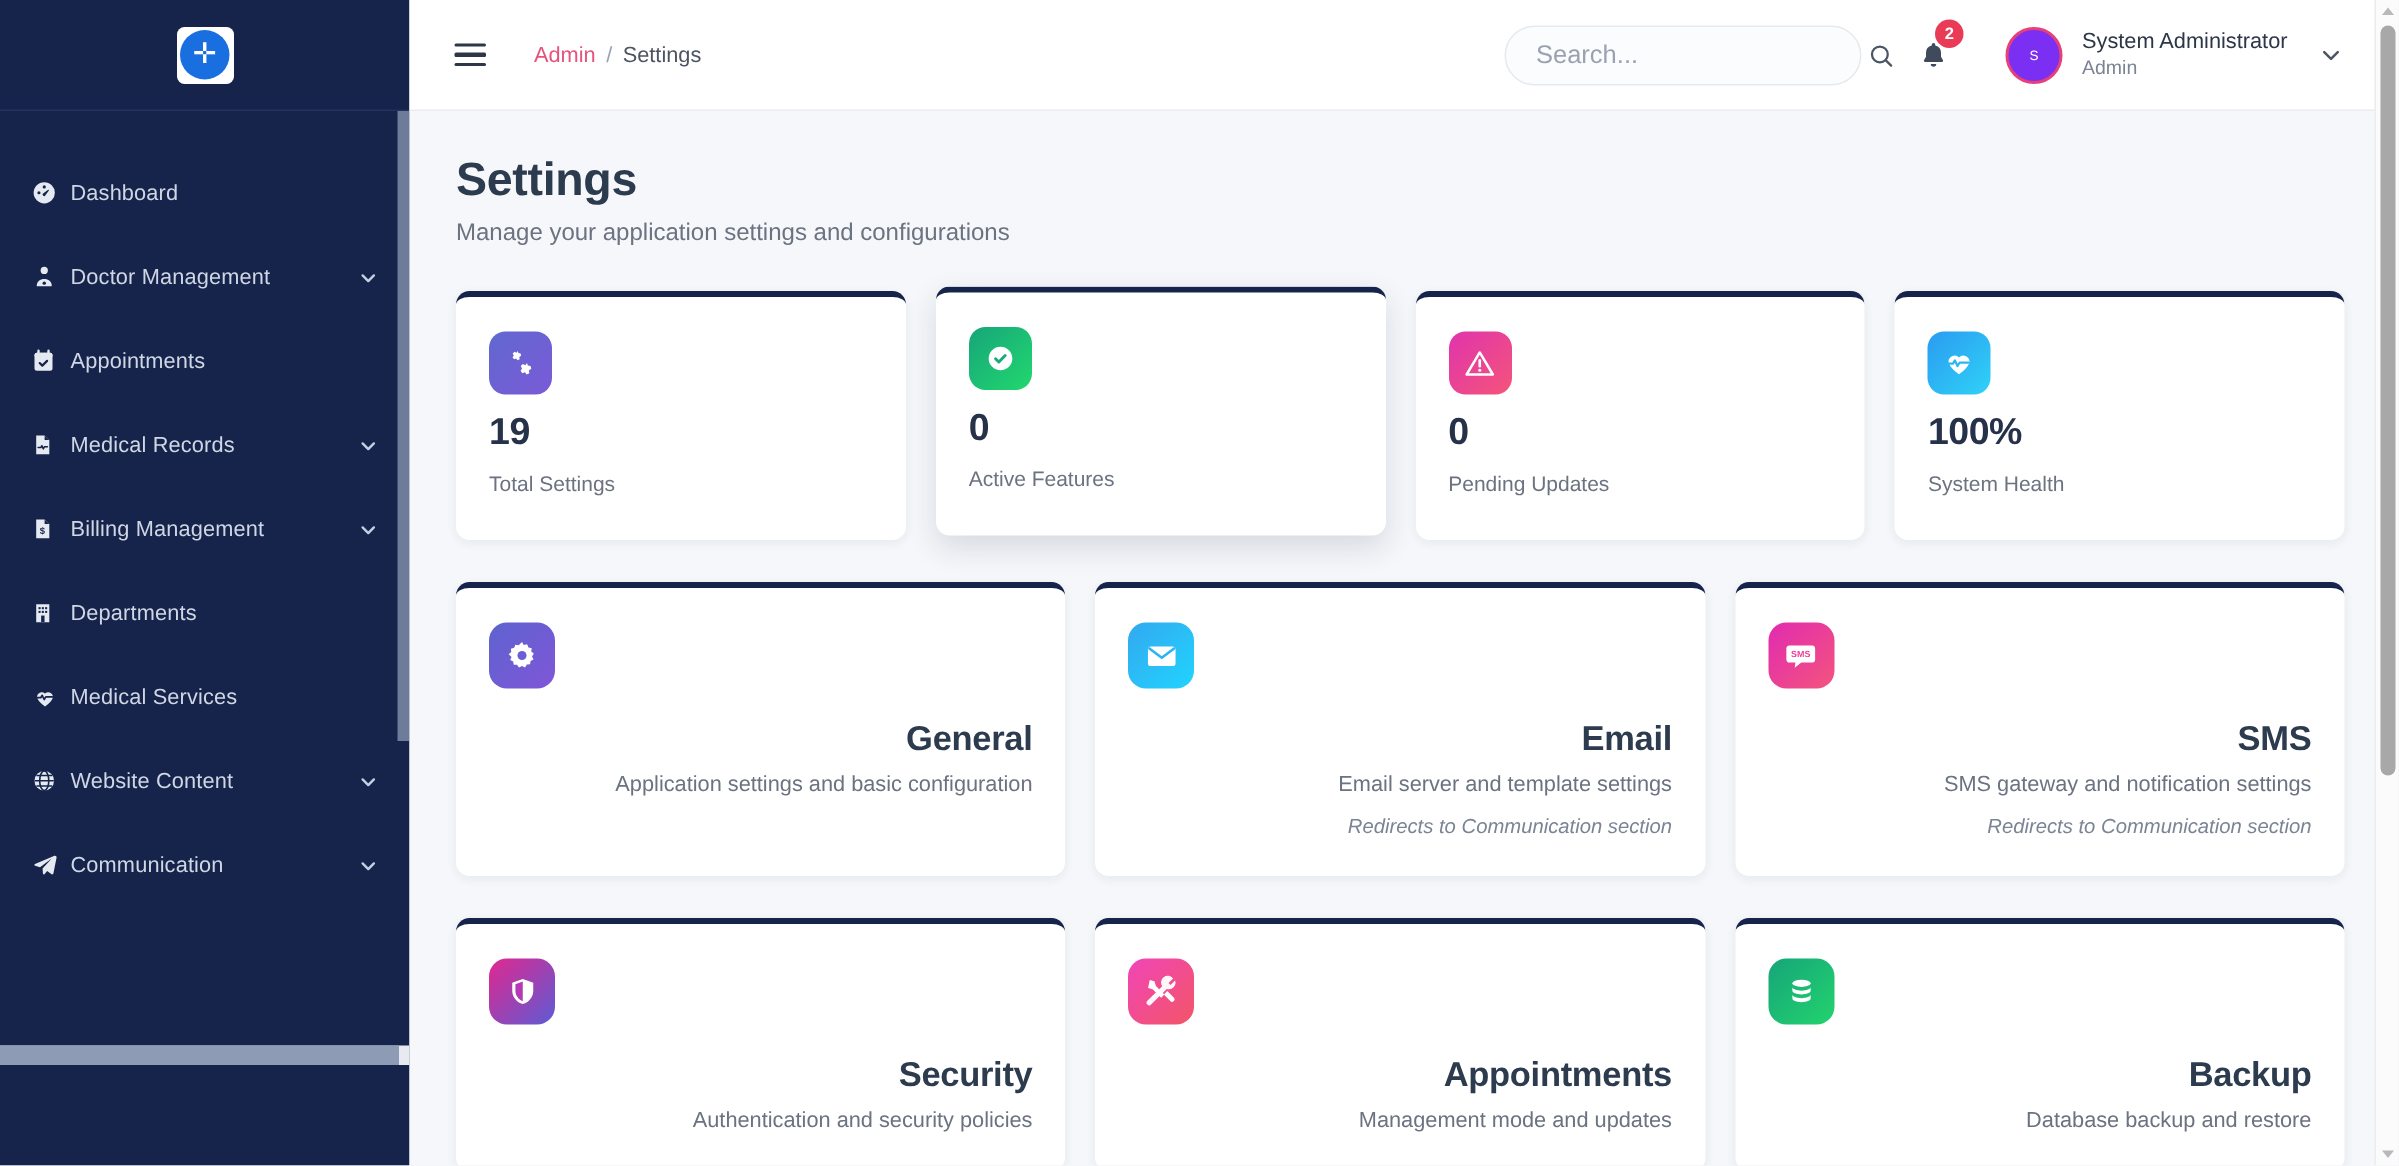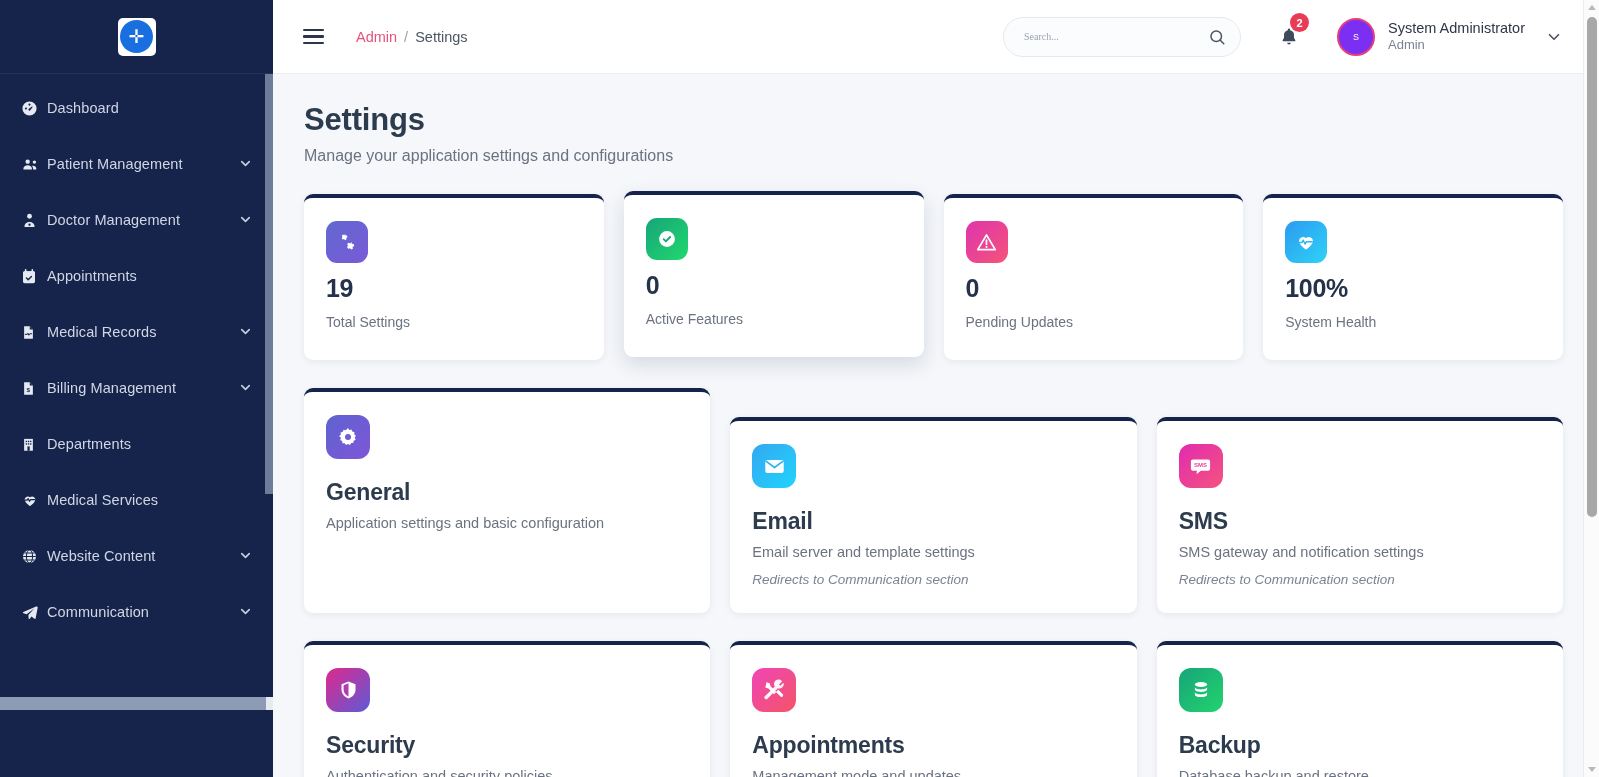--- a/index.html
+++ b/index.html
@@ -33,21 +33,21 @@
     background: #1a6fe0;
     display: flex; align-items: center; justify-content: center;
     position: relative;
   }
   .logo-circle .cross {
     color: #fff; font-size: 19px; line-height: 1; font-weight: 400;
     margin-top: -1px;
   }
   .sb-nav { padding-top: 26px; }
   .sb-item {
-    display: flex; align-items: flex-start;
+    display: flex; align-items: flex-end;
     height: 37px;
     padding: 0 20px 0 21px;
     margin-bottom: 19px;
     color: #cfd6e4;
     font-size: 14.5px;
     cursor: pointer;
     user-select: none;
   }
   .sb-item .sb-ico {
     width: 26px; min-width: 26px; display: flex; align-items: center;
@@ -92,21 +92,21 @@
   .bc-cur { color: #4b5563; }
 
   .topbar-right { margin-left: auto; display: flex; align-items: center; gap: 0; }
   .searchbox {
     width: 238px; height: 40px; border: 1px solid #e6e9ee; border-radius: 22px;
     background: #fbfcfd; display: flex; align-items: center;
     padding: 0 14px 0 20px;
   }
   .searchbox input {
     border: 0; outline: 0; background: transparent; flex: 1;
-    font-size: 10px; color: #4b5563; font-family: Liberation Serif, serif;
+    font-size: 17px; color: #4b5563; font-family: Liberation Sans, sans-serif;
   }
   .searchbox input::placeholder { color: #9aa2b1; }
   .search-ico { color: #4b5563; display: flex; }
 
   .bell-wrap { position: relative; margin-left: 38px; cursor: pointer; display:flex; }
   .bell-wrap .bell { color: #3f4a5a; display: flex; }
   .badge {
     position: absolute; top: -13px; right: -10px;
     min-width: 19px; height: 19px; border-radius: 50%;
     background: #e93b55; color: #fff; font-size: 11px; font-weight: bold;
@@ -144,30 +144,30 @@
     min-height: 144px;
   }
   .si {
     width: 42px; height: 42px; border-radius: 11px;
     display: flex; align-items: center; justify-content: center;
     color: #fff;
   }
   .stat-num { font-size: 25px; font-weight: bold; color: #253249; margin-top: 11px; letter-spacing: -.3px; }
   .stat-lbl { font-size: 14px; color: #6b7280; margin-top: 11px; }
 
-  .cat-row { display: flex; gap: 20px; margin-top: 28px; }
+  .cat-row { display: flex; gap: 20px; margin-top: 28px; text-align: right; }
   .cat-card {
     flex: 1; background: #fff; border-radius: 9px;
     border-top: 4px solid #16244b;
     padding: 23px 22px 26px 22px;
     box-shadow: 0 2px 7px rgba(30,40,70,.07);
     min-height: 157px;
     cursor: pointer;
   }
-  .cat-card.tall { min-height: 163px; margin-top: 29px; }
+  .cat-card.tall { min-height: 163px; }
   .ci {
     width: 44px; height: 44px; border-radius: 12px;
     display: flex; align-items: center; justify-content: center;
     color: #fff;
   }
   .cat-title { font-size: 23px; font-weight: bold; color: #2d3b4e; margin-top: 20px; letter-spacing: -.2px; }
   .cat-desc { font-size: 14.5px; color: #6b7280; margin-top: 9px; }
   .cat-note { font-size: 13.5px; color: #7b8494; font-style: italic; margin-top: 12px; }
 
   
@@ -201,36 +201,20 @@
 
       <div class="sb-item">
         <span class="sb-ico">
           <svg width="17" height="17" viewBox="0 0 24 24" fill="currentColor">
               <path d="M12 2a10 10 0 100 20 10 10 0 000-20zm0 3a1.5 1.5 0 110 3 1.5 1.5 0 010-3zM7 10.5a1.5 1.5 0 110 3 1.5 1.5 0 010-3zm9.2-.4l-3.1 4.2a1.4 1.4 0 11-1.9-1.9l4.2-3.1c.6-.4 1.3.3.8.8z"></path>
             </svg>
         </span>
         <span class="sb-label">Dashboard</span>
       </div>
 
-      <div class="sb-item">
-        <span class="sb-ico">
-          <svg width="19" height="17" viewBox="0 0 24 24" fill="currentColor">
-              <circle cx="8" cy="8" r="3.1"></circle>
-              <circle cx="17.5" cy="8.6" r="2.4"></circle>
-              <path d="M2 18c0-3 2.7-4.8 6-4.8S14 15 14 18v1H2v-1z"></path>
-              <path d="M15.2 13.6c2.9 0 5 1.6 5 4v1.4h-4.6V18c0-1.7-.7-3.2-1.8-4.2a7 7 0 011.4-.2z"></path>
-            </svg>
-        </span>
-        <span class="sb-label">Patient Management</span>
-        <span class="sb-chev">
-          <svg width="15" height="15" viewBox="0 0 24 24" fill="none" stroke="currentColor" stroke-width="2.6" stroke-linecap="round" stroke-linejoin="round">
-              <polyline points="6 9 12 15 18 9"></polyline>
-            </svg>
-        </span>
-      </div>
 
       <div class="sb-item">
         <span class="sb-ico">
           <svg width="17" height="17" viewBox="0 0 24 24" fill="currentColor">
               <circle cx="12" cy="6" r="3.4"></circle>
               <path d="M5 20c0-3.6 3.1-6 7-6s7 2.4 7 6v1H5v-1z"></path>
               <circle cx="12" cy="18" r="1.6" fill="#16244b"></circle>
             </svg>
         </span>
         <span class="sb-label">Doctor Management</span>

